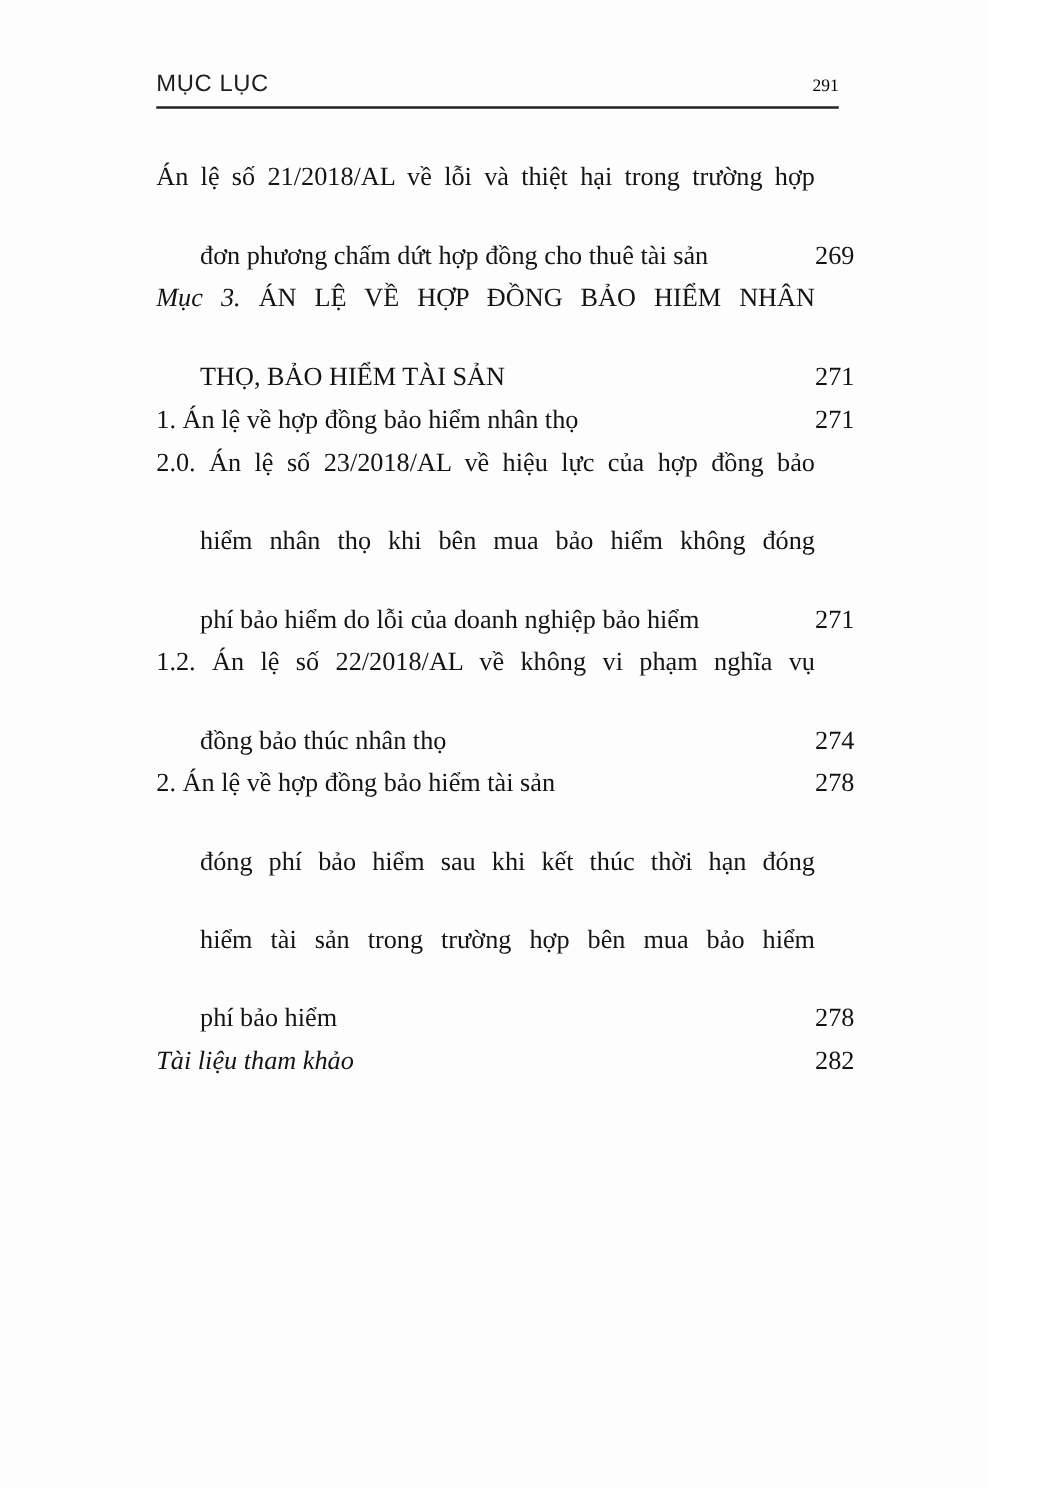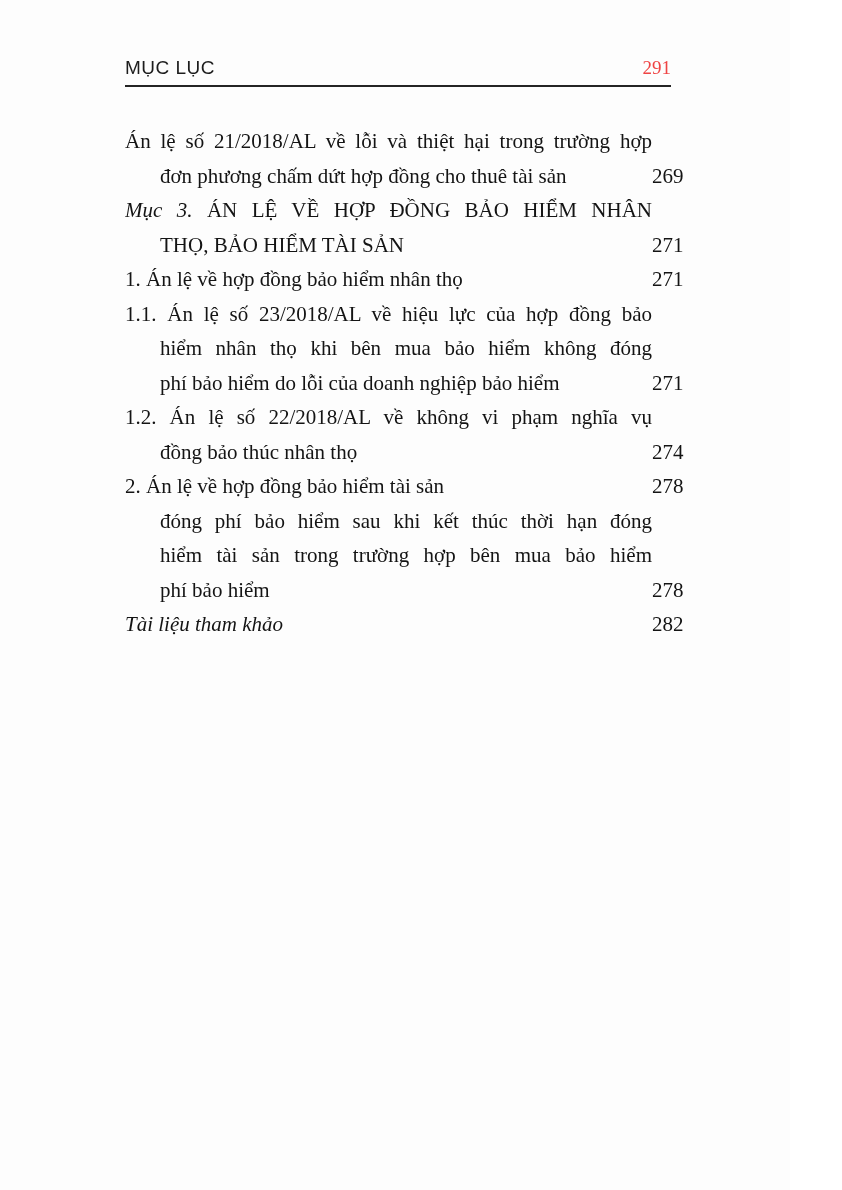--- a/index.html
+++ b/index.html
@@ -25,22 +25,22 @@
     align-items: baseline;
   }
   .hdr-title {
     font-family: "Liberation Sans", "DejaVu Sans", sans-serif;
     font-size: 19px;
     font-weight: 400;
     letter-spacing: 0.5px;
     color: #1d1d1d;
   }
   .hdr-page {
-    font-size: 19px;
-    color: #ef4444;
+    font-size: 14px;
+    color: #000000;
   }
   .rule {
     height: 2px;
     background: #242424;
     margin-top: 6px;
   }
   
   .toc { margin-top: 37px; }
   .toc-line {
     display: flex;
@@ -48,21 +48,21 @@
     font-size: 21px;
     line-height: 34.5px;
     color: #141414;
   }
   .toc-line .text {
     display: block;
     flex: 0 0 527px;
     width: 527px;
     white-space: nowrap;
   }
-  .toc-line.cont { padding-left: 35px; }
+  .toc-line.cont { padding-left: 35px; margin-top: 28px; }
   .toc-line.cont .text {
     flex-basis: 492px;
     width: 492px;
   }
   .toc-line.justify .text {
     white-space: normal;
     text-align: justify;
     text-align-last: justify;
     overflow: hidden;
     max-height: 34.5px;
@@ -99,21 +99,21 @@
       </div>
       <div class="toc-line cont">
         <span class="text"><span>THỌ, BẢO HIỂM TÀI SẢN</span></span>
         <span class="page-num">271</span>
       </div>
       <div class="toc-line">
         <span class="text"><span>1. Án lệ về hợp đồng bảo hiểm nhân thọ</span></span>
         <span class="page-num">271</span>
       </div>
       <div class="toc-line justify">
-        <span class="text"><span>1.1. Án lệ số 23/2018/AL về hiệu lực của hợp đồng bảo</span></span>
+        <span class="text"><span>2.0. Án lệ số 23/2018/AL về hiệu lực của hợp đồng bảo</span></span>
       </div>
       <div class="toc-line cont justify">
         <span class="text"><span>hiểm nhân thọ khi bên mua bảo hiểm không đóng</span></span>
       </div>
       <div class="toc-line cont">
         <span class="text"><span>phí bảo hiểm do lỗi của doanh nghiệp bảo hiểm</span></span>
         <span class="page-num">271</span>
       </div>
       <div class="toc-line justify">
         <span class="text"><span>1.2. Án lệ số 22/2018/AL về không vi phạm nghĩa vụ</span></span>

